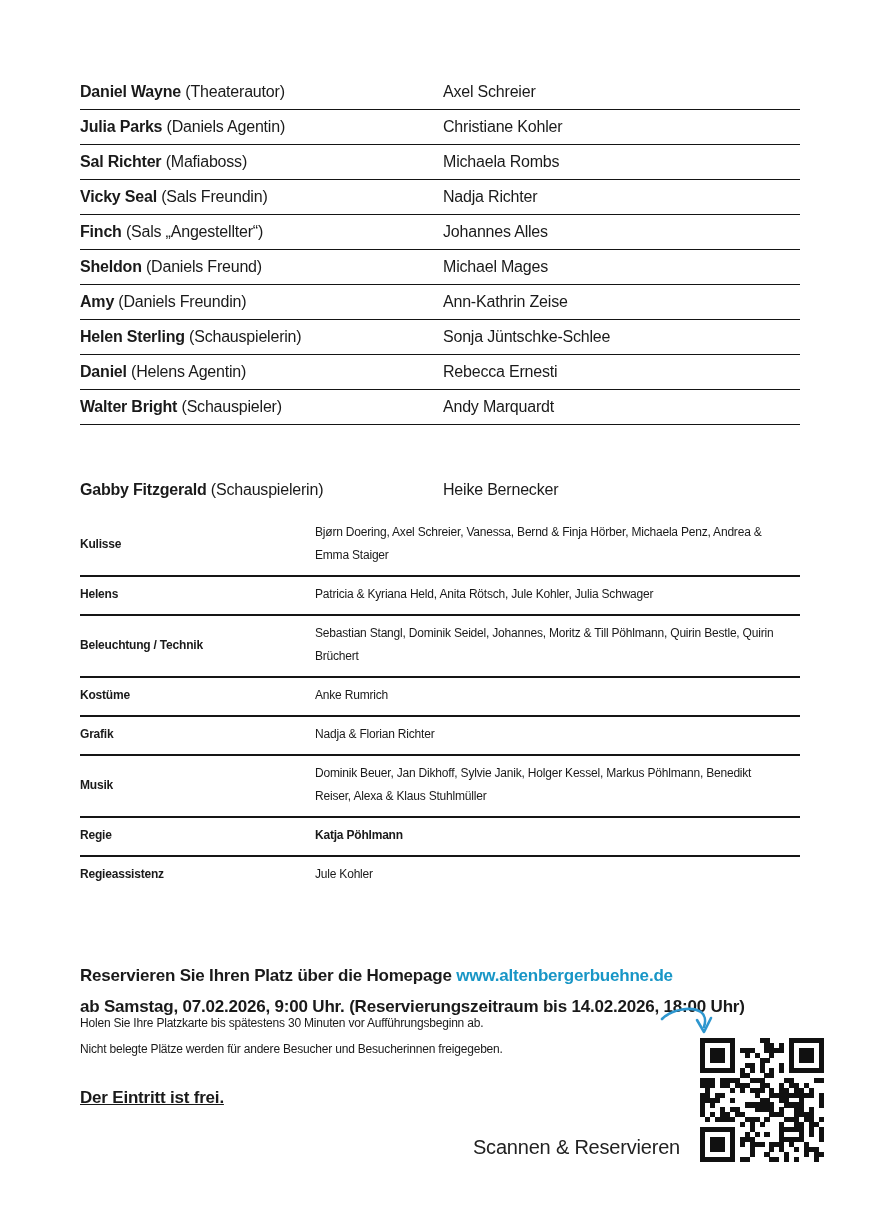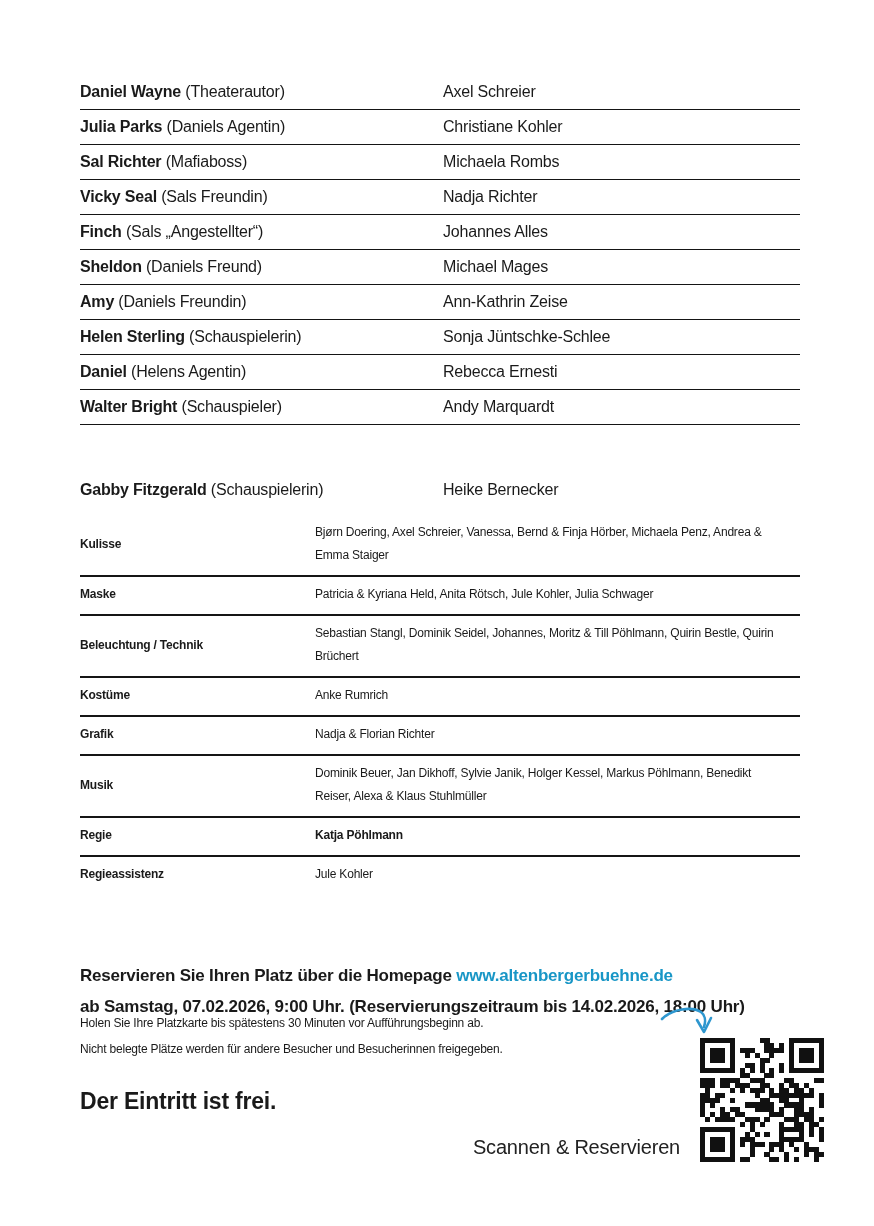--- a/index.html
+++ b/index.html
@@ -35,21 +35,21 @@
     position:absolute;left:80px;top:936px;width:720px;
     font-size:17px;font-weight:bold;line-height:31px;margin-top:24px;
   }
   .reservation .url{color:#1896c6;text-decoration:none;cursor:pointer;}
   .pickup{
     position:absolute;left:80px;top:1010px;width:640px;
     font-size:12px;line-height:26px;
   }
   .entry-note{
     position:absolute;left:80px;top:1088px;
-    font-size:23px;font-weight:bold;
+    font-size:17px;font-weight:bold;text-decoration:underline;
   }
   .qr-wrap{position:absolute;left:700px;top:1038px;width:124px;height:124px;}
   .qr-caption{
     position:absolute;left:380px;top:1136px;width:300px;
     text-align:right;font-size:20px;color:#222;
   }
   .arrow-wrap{position:absolute;left:658px;top:1000px;width:62px;height:42px;}
 </style>
 </head>
 <body>
@@ -100,21 +100,21 @@
     <div class="cast-actor">Heike Bernecker</div>
   </div>
 </div>
 
 <div class="crew-table">
   <div class="crew-row">
     <div class="crew-label">Kulisse</div>
     <div class="crew-value">Bjørn Doering, Axel Schreier, Vanessa, Bernd &amp; Finja Hörber, Michaela Penz, Andrea &amp; Emma Staiger</div>
   </div>
   <div class="crew-row">
-    <div class="crew-label">Maske</div>
+    <div class="crew-label">Helens</div>
     <div class="crew-value">Patricia &amp; Kyriana Held, Anita Rötsch, Jule Kohler, Julia Schwager</div>
   </div>
   <div class="crew-row">
     <div class="crew-label">Beleuchtung / Technik</div>
     <div class="crew-value">Sebastian Stangl, Dominik Seidel, Johannes, Moritz &amp; Till Pöhlmann, Quirin Bestle, Quirin Brüchert</div>
   </div>
   <div class="crew-row">
     <div class="crew-label">Kostüme</div>
     <div class="crew-value">Anke Rumrich</div>
   </div>

